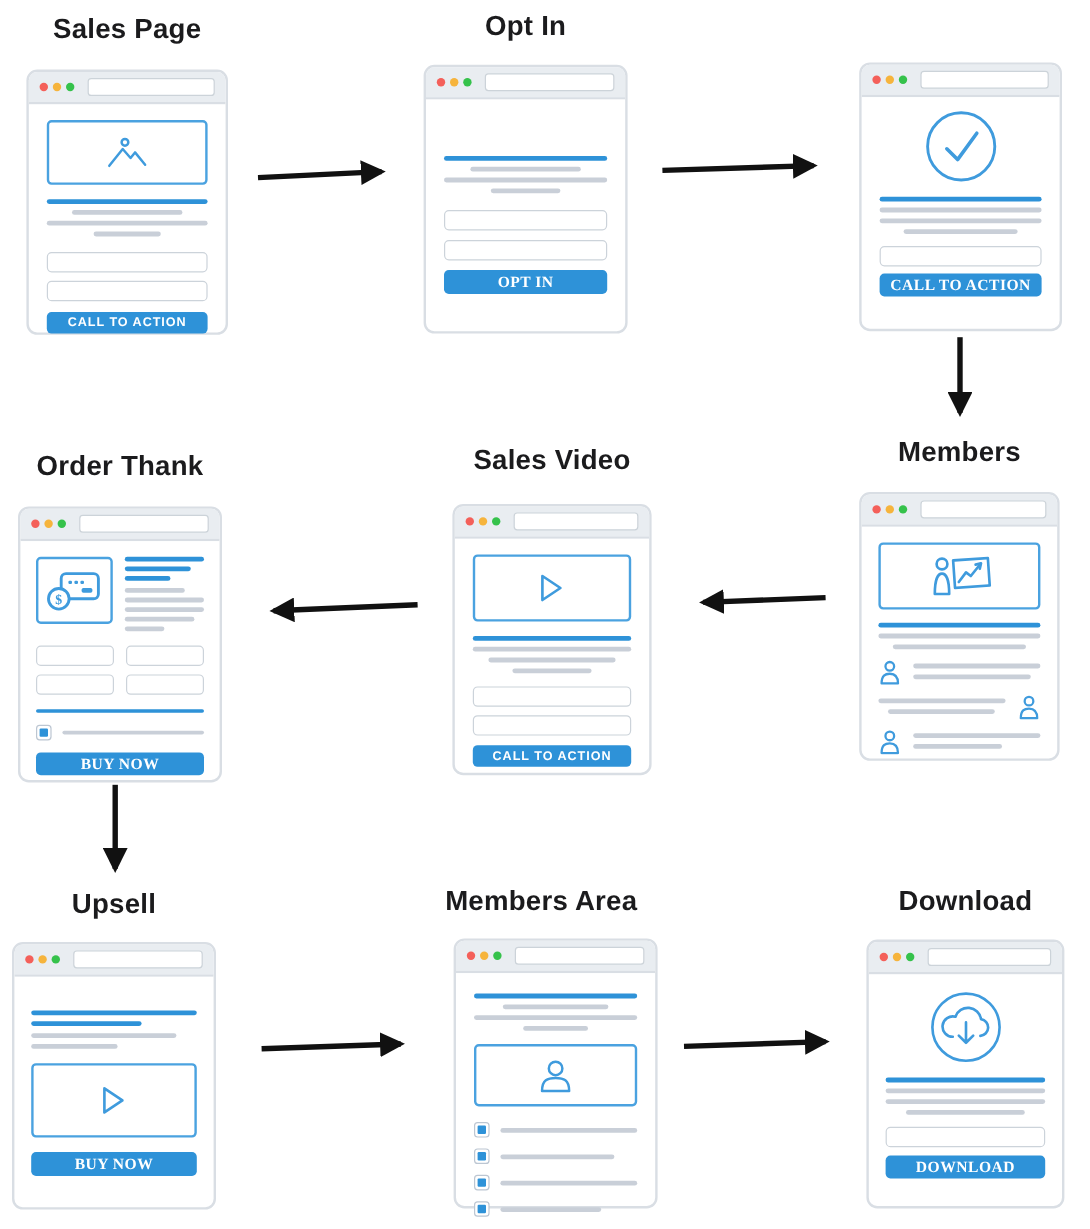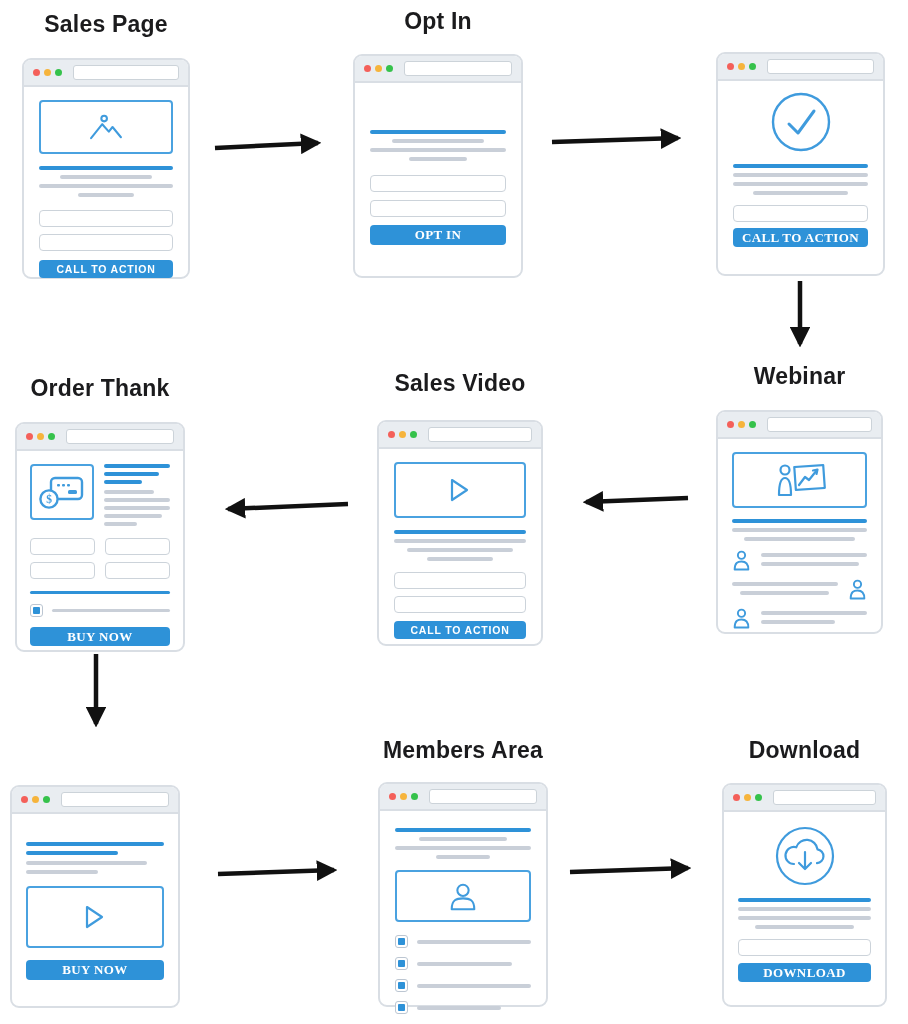--- a/index.html
+++ b/index.html
@@ -188,21 +188,21 @@
       <div class="ln blue" style="margin-top:12px"></div>
       <div class="ln" style="margin-top:5px"></div>
       <div class="ln" style="width:80%;margin:5px auto 0"></div>
       <div class="ln" style="width:50%;margin:5px auto 0"></div>
       <div class="input" style="margin-top:11px"></div>
       <div class="input" style="margin-top:7px"></div>
       <div class="btn sans" style="height:18px;margin-top:8px">CALL TO ACTION</div>
     </div>
   </div>
 
-  <div class="step-label" style="left:716px;top:363px;width:167px">Webinar</div>
+  <div class="step-label" style="left:716px;top:363px;width:167px">Members</div>
   <div class="window" style="left:716px;top:410px;width:167px;height:224px">
     <div class="chrome">
       <span class="dot r"></span>
       <span class="dot y"></span>
       <span class="dot g"></span>
       <span class="urlbar"></span>
     </div>
     <div class="content" style="padding:0 14px">
       <div class="framed" style="height:56px;margin-top:13px">
         <svg class="icon" width="58" height="38" viewBox="0 0 58 38" fill="none" stroke="currentColor" stroke-width="2.2" stroke-linejoin="round" stroke-linecap="round">
@@ -242,20 +242,21 @@
           <path d="M2.8,20.5 L17.2,20.5 C17.2,13.5 14,12 10,12 C6,12 2.8,13.5 2.8,20.5 Z"></path>
         </svg>
         <div style="flex:1;margin-left:10px;padding-top:3px">
           <div class="ln"></div>
           <div class="ln" style="width:70%;margin-top:5px"></div>
         </div>
       </div>
     </div>
   </div>
 
+  <div class="step-label" style="left:10px;top:740px;width:170px">Upsell</div>
   <div class="window" style="left:10px;top:785px;width:170px;height:223px">
     <div class="chrome">
       <span class="dot r"></span>
       <span class="dot y"></span>
       <span class="dot g"></span>
       <span class="urlbar"></span>
     </div>
     <div class="content" style="padding:0 14px">
       <div class="ln blue" style="margin-top:28px"></div>
       <div class="ln blue" style="width:67%;margin-top:5px"></div>
@@ -263,21 +264,21 @@
       <div class="ln" style="width:52%;margin-top:5px"></div>
       <div class="framed" style="height:62px;margin-top:12px">
         <svg class="icon" width="20" height="24" viewBox="0 0 20 24" fill="none" stroke="currentColor" stroke-width="2.2" stroke-linejoin="round">
           <path d="M2,2 L17,12 L2,22 Z"></path>
         </svg>
       </div>
       <div class="btn serif" style="height:20px;margin-top:12px">BUY NOW</div>
     </div>
   </div>
 
-  <div class="step-label" style="left:378px;top:737px;width:170px">Members Area</div>
+  <div class="step-label" style="left:366px;top:737px;width:170px">Members Area</div>
   <div class="window" style="left:378px;top:782px;width:170px;height:225px">
     <div class="chrome">
       <span class="dot r"></span>
       <span class="dot y"></span>
       <span class="dot g"></span>
       <span class="urlbar"></span>
     </div>
     <div class="content">
       <div class="ln blue" style="margin-top:17px"></div>
       <div class="ln" style="width:64%;margin:5px auto 0"></div>

